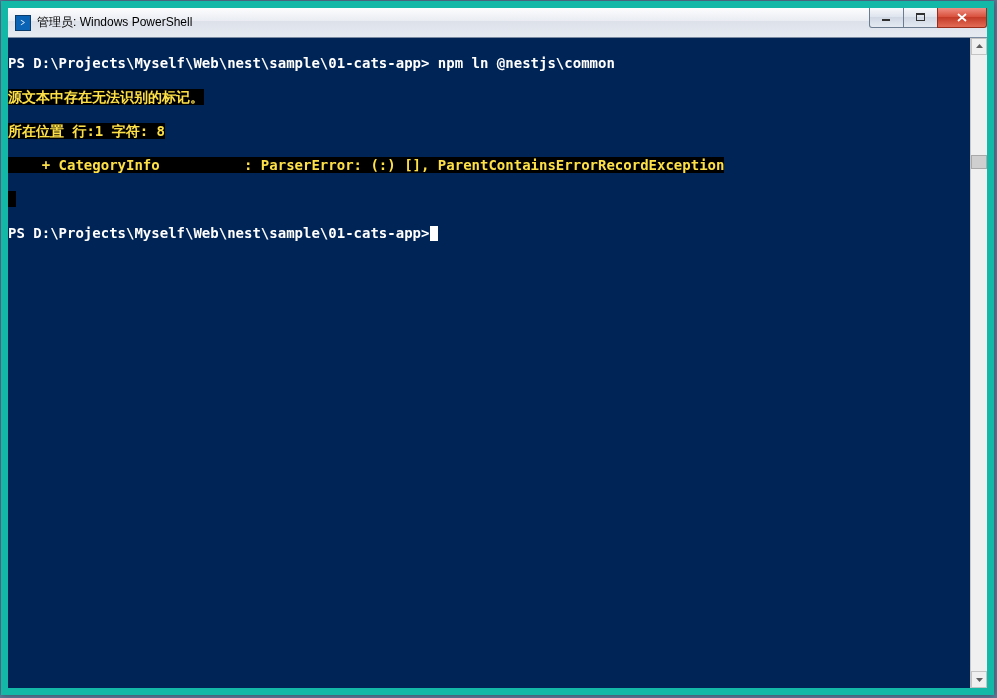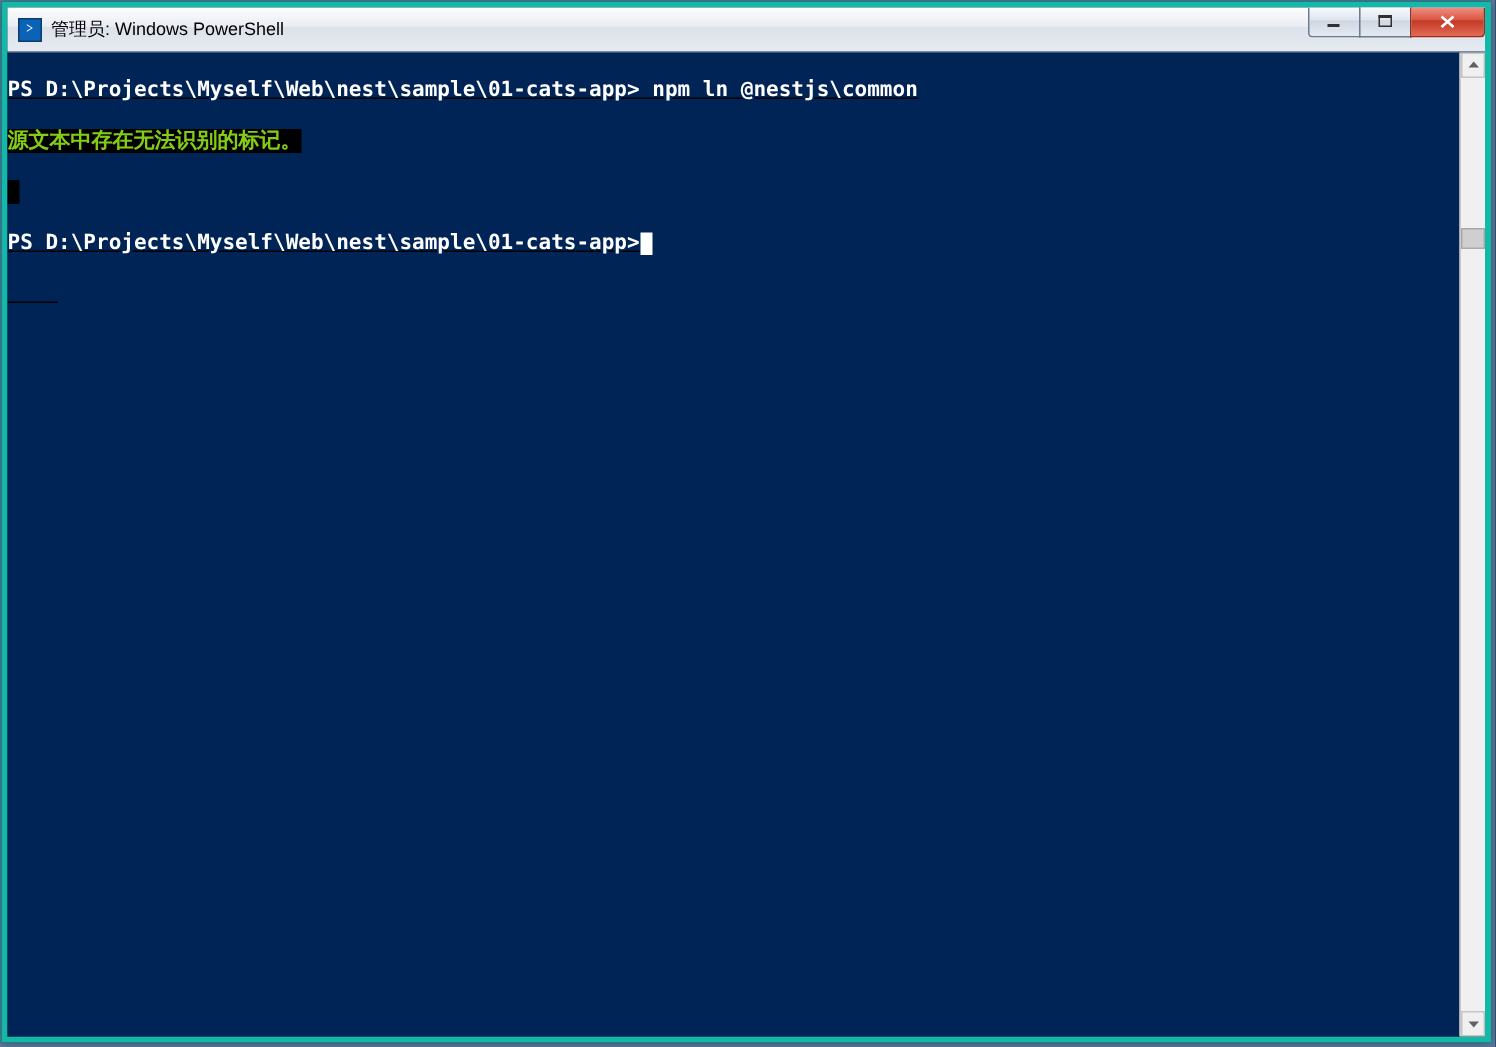--- a/index.html
+++ b/index.html
@@ -5,21 +5,21 @@
     * { margin:0; padding:0; box-sizing:border-box; }
     body {
       width:997px; height:698px;
       background:#5a7a9a;
       font-family:"Microsoft YaHei","Segoe UI",sans-serif;
       overflow:hidden; position:relative;
     }
     .window {
       position:absolute; left:1px; top:1px; width:993px; height:694px;
       background:#012456;
-      border:4px solid #14b8a6;
+      border:7px solid #14b8a6;
       box-shadow:0 0 6px rgba(0,0,0,.4);
       display:flex; flex-direction:column;
     }
     
     .titlebar {
       height:30px;
       background:linear-gradient(to bottom,#fdfdfe 0%,#e9ecf2 45%,#dde2ea 46%,#e6eaf1 100%);
       border-bottom:1px solid #7a8aa0;
       display:flex; align-items:center;
       position:relative;
@@ -46,31 +46,31 @@
     }
     .winbtn.min { border-bottom-left-radius:3px; }
     .winbtn.close {
       width:50px;
       background:linear-gradient(to bottom,#f08f84,#d9533f 45%,#c23825 46%,#e26b56);
       border-color:#9a2c1c; border-bottom-right-radius:3px;
     }
     .winbtn svg { display:block; }
     
     .client {
-      flex:1; display:flex; background:#012456; overflow:hidden;text-decoration:underline;
+      flex:1; display:flex; background:#012456; overflow:hidden;
     }
     .terminal {
       flex:1;
       font:700 14px/17px Consolas,"Lucida Console",monospace;
       color:#fff; white-space:pre;
       padding:0;
       overflow:hidden;
     }
     .terminal .row { display:block; }
-    .err { color:#84cc16; }
+    .err { color:#fde047; }
     .err-bg { background:#000; }
     .prompt { color:#fff; }
     .cursor {
       display:inline-block; width:8px; height:15px;
       background:#fff; vertical-align:text-bottom; margin-left:1px;
     }
     
     .scrollbar {
       width:17px; background:#f0f0f0;
       border-left:1px solid #c8c8c8;
@@ -114,20 +114,22 @@
             <path d="M2 2 L10 9 M10 2 L2 9" stroke="#fff" stroke-width="1.8"></path>
           </svg>
       </div>
     </div>
   </div>
 
   <div class="client">
     <div class="terminal">
 <span class="row"><span class="prompt">PS D:\Projects\Myself\Web\nest\sample\01-cats-app&gt;</span><span> npm ln @nestjs\common</span></span>
 <span class="row err"><span class="err-bg">源文本中存在无法识别的标记。</span></span>
+<span class="row err"><span class="err-bg">所在位置 行:1 字符: 8</span></span>
+<span class="row err"><span class="err-bg">    + CategoryInfo          : ParserError: (:) [], ParentContainsErrorRecordException</span></span>
 <span class="row err"><span class="err-bg"> </span></span>
 <span class="row"><span class="prompt">PS D:\Projects\Myself\Web\nest\sample\01-cats-app&gt;</span><span class="cursor"></span></span>
     </div>
 
     <div class="scrollbar">
       <div class="sb-btn">
         <svg width="9" height="9">
             <path d="M4.5 2 L8 6 L1 6 Z" fill="#606060"></path>
           </svg>
       </div>

